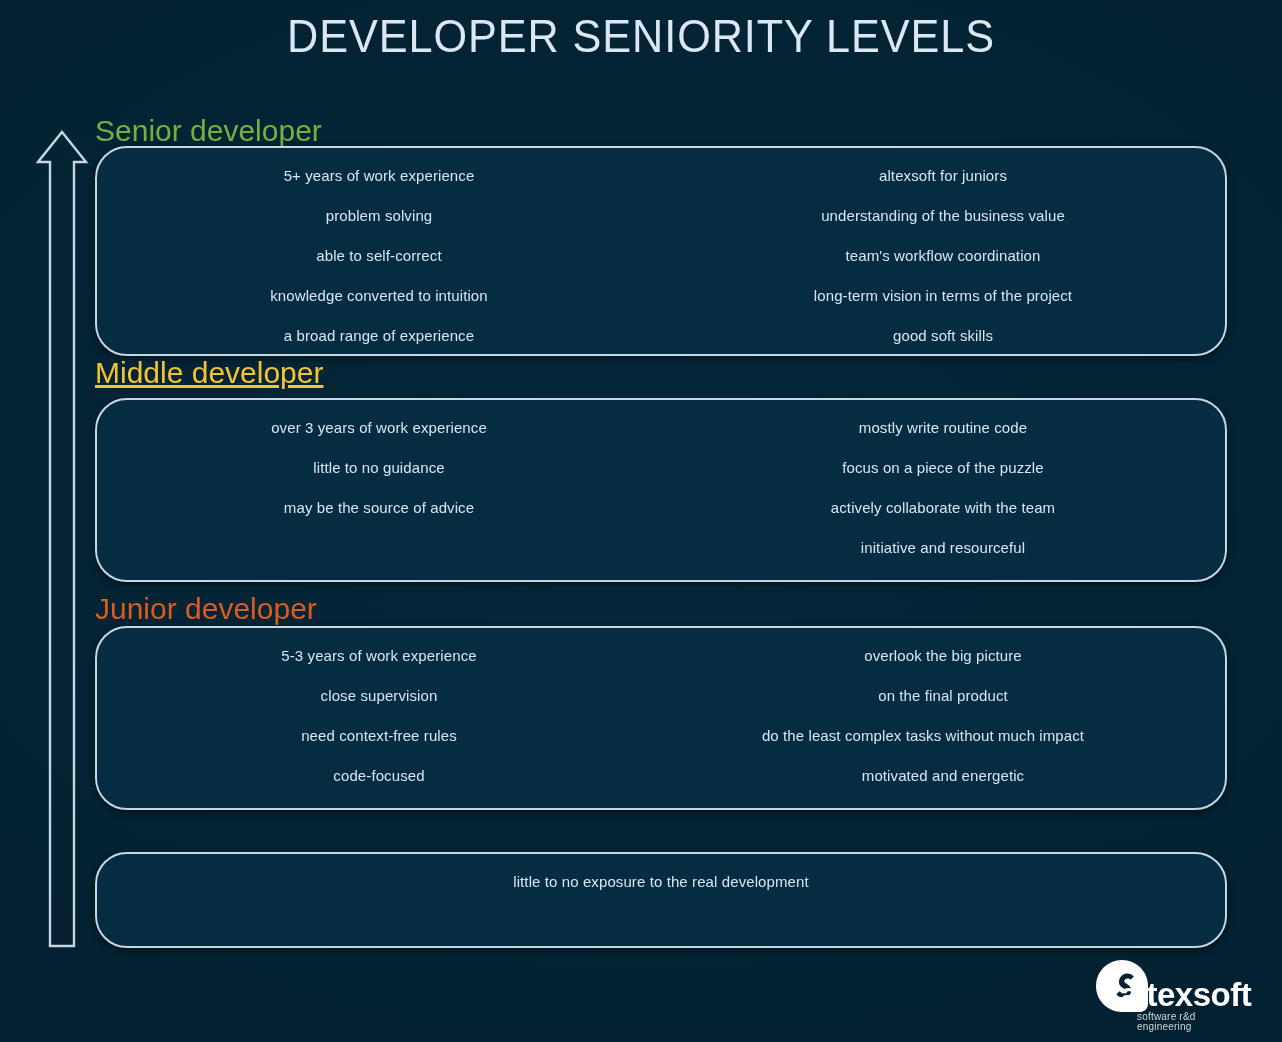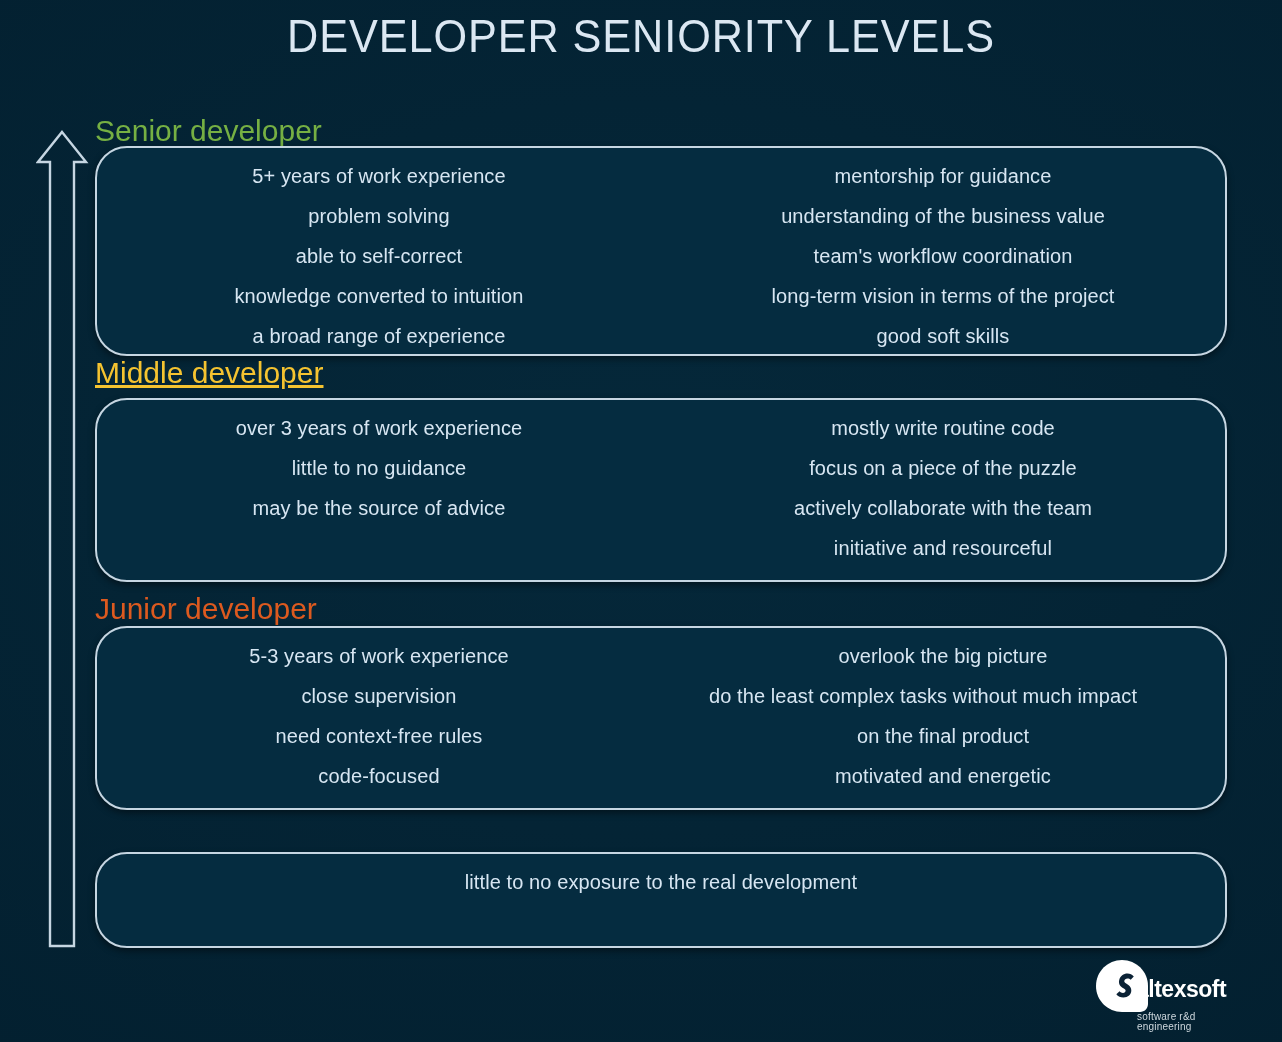--- a/index.html
+++ b/index.html
@@ -70,21 +70,21 @@
   }
   .col {
     flex: 1 1 50%;
     display: flex;
     flex-direction: column;
     justify-content: flex-start;
     padding-top: 8px;
   }
   .item {
     color: #d7e6f2;
-    font-size: 20px;
+    font-size: 15px;
     text-align: center;
     line-height: 40px;
     white-space: nowrap;
     letter-spacing: 0.1px;
   }
 
   
   .logo {
     position: absolute;
     left: 1088px;
@@ -94,24 +94,24 @@
   }
   .logo-mark {
     position: absolute;
     left: 8px;
     top: 0px;
     width: 52px;
     height: 52px;
   }
   .logo-word {
     position: absolute;
-    left: 48px;
+    left: 32px;
     top: 18px;
     color: #ffffff;
-    font-size: 23px;
+    font-size: 33px;
     font-weight: 700;
     letter-spacing: -0.5px;
     line-height: 1;
   }
   .logo-tag {
     position: absolute;
     left: 49px;
     top: 52px;
     color: #cfd8de;
     font-size: 10px;
@@ -135,21 +135,21 @@
   <div class="tier-label" style="top:114px; color:#76b043;">Senior developer</div>
   <div class="box" style="top:146px; height:210px;">
     <div class="col">
       <div class="item">5+ years of work experience</div>
       <div class="item">problem solving</div>
       <div class="item">able to self-correct</div>
       <div class="item">knowledge converted to intuition</div>
       <div class="item">a broad range of experience</div>
     </div>
     <div class="col">
-      <div class="item">mentorship for guidance</div>
+      <div class="item">altexsoft for juniors</div>
       <div class="item">understanding of the business value</div>
       <div class="item">team's workflow coordination</div>
       <div class="item">long-term vision in terms of the project</div>
       <div class="item">good soft skills</div>
     </div>
   </div>
 
   <div class="tier-label" style="top:356px; color:#f5c330;text-decoration:underline;">Middle developer</div>
   <div class="box" style="top:398px; height:184px;">
     <div class="col">
@@ -169,22 +169,22 @@
   <div class="tier-label" style="top:592px; color:#dd5a1f;">Junior developer</div>
   <div class="box" style="top:626px; height:184px;">
     <div class="col">
       <div class="item">5-3 years of work experience</div>
       <div class="item">close supervision</div>
       <div class="item">need context-free rules</div>
       <div class="item">code-focused</div>
     </div>
     <div class="col">
       <div class="item">overlook the big picture</div>
+      <div class="item">on the final product</div>
       <div class="item" style="margin-left:-40px;">do the least complex tasks  without much impact</div>
-      <div class="item">on the final product</div>
       <div class="item">motivated and energetic</div>
     </div>
   </div>
 
   <div class="box" style="top:852px; height:96px;">
     <div class="col">
       <div class="item">little to no exposure  to the real development</div>
       <div class="item"></div>
     </div>
   </div>

